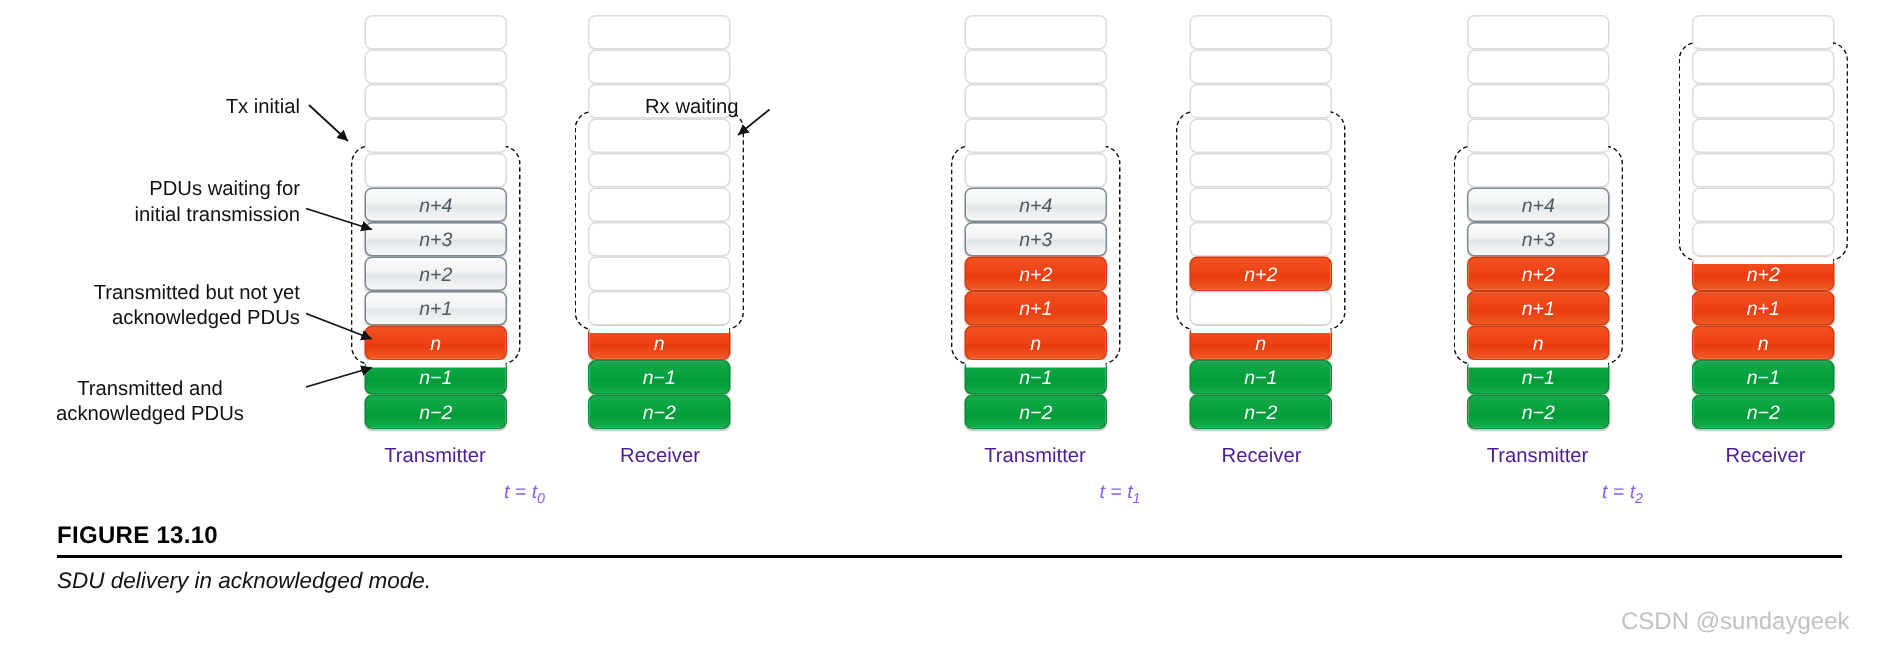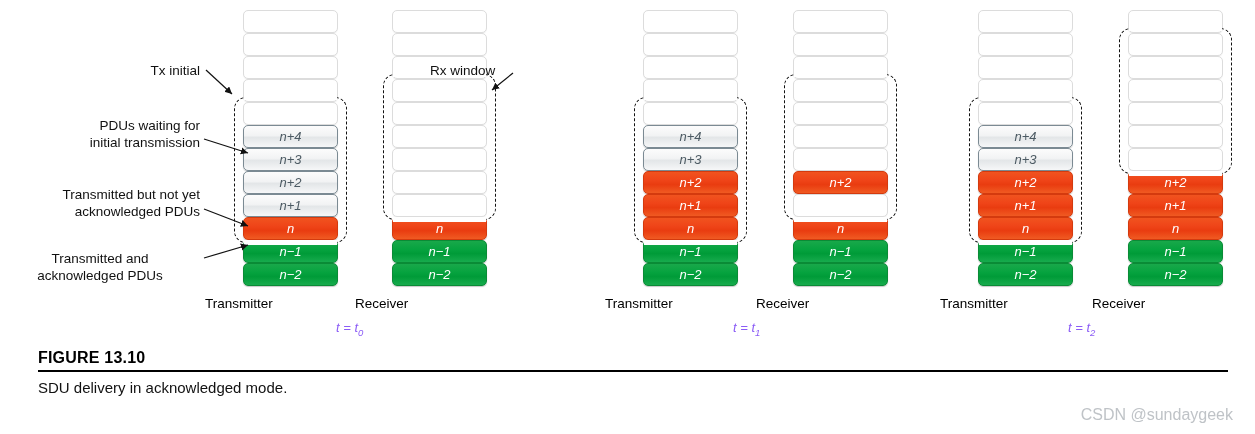--- a/index.html
+++ b/index.html
@@ -54,24 +54,24 @@
   }
   .cell.green{
     background:linear-gradient(to bottom,#19a84a 0%,#06a33f 40%,#009b38 60%,#17ab4d 100%);
     border:1px solid #0a8b36;
     color:#ffffff;
     box-shadow:0 1px 1px rgba(0,0,0,.22);
   }
   .colabel{
     position:absolute;
     width:170px;
-    text-align:left;
+    text-align:center;
     font-size:13.5px;
     font-style:normal;
-    color:#000000;
+    color:#4c1d95;
   }
   
   .window{
     position:absolute;
     box-sizing:border-box;
     border:1.6px dashed #111;
     border-radius:12px;
     pointer-events:none;
   }
   .window .mask-top,
@@ -115,20 +115,21 @@
   }
   .figrule{
     margin-top:3px;
     border-top:2px solid #000;
     width:1190px;
   }
   .figtext{
     margin-top:7px;
     font-size:15px;
     color:#111;
+    font-style:italic;
   }
   .watermark{
     position:absolute;
     right:22px;bottom:10px;
     font-size:16px;
     color:#bfc3c7;
   }
   svg.arrows{
     position:absolute;left:0;top:0;width:1255px;height:340px;
     pointer-events:none;
@@ -261,21 +262,21 @@
     </div>
     <div class="colabel" style="left:1092px;top:296px;">Receiver</div>
 
     <div class="note" style="left:0px;top:62px;width:200px;">Tx initial</div>
     <div class="note" style="left:0px;top:117px;width:200px;">PDUs waiting for
 initial transmission</div>
     <div class="note" style="left:0px;top:186px;width:200px;">Transmitted but not yet
 acknowledged PDUs</div>
     <div class="note" style="left:0px;top:250px;width:200px;text-align:center;">Transmitted and
 acknowledged PDUs</div>
-    <div class="note" style="left:430px;top:62px;width:160px;text-align:left;">Rx window</div>
+    <div class="note" style="left:430px;top:62px;width:160px;text-align:left;">Rx waiting</div>
 
     <svg class="arrows" viewBox="0 0 1255 340">
       <defs>
         <marker id="ah" markerWidth="7" markerHeight="7" refX="6" refY="3" orient="auto">
           <path d="M0,0 L6,3 L0,6 Z" fill="#111"></path>
         </marker>
       </defs>
 
       <path d="M206,70 L232,94" stroke="#111" stroke-width="1.2" fill="none" marker-end="url(#ah)"></path>
 

